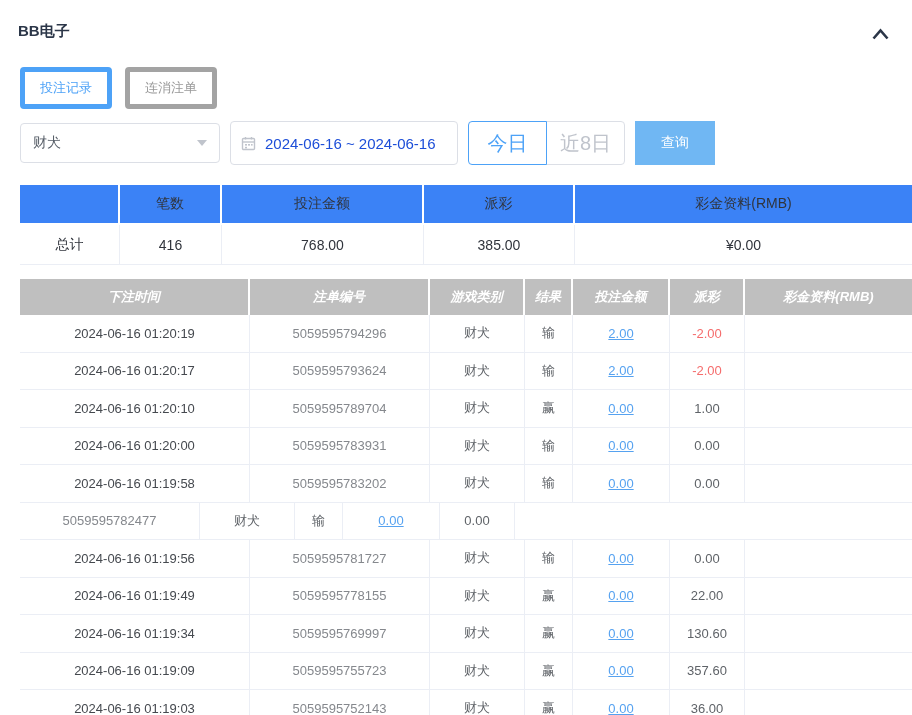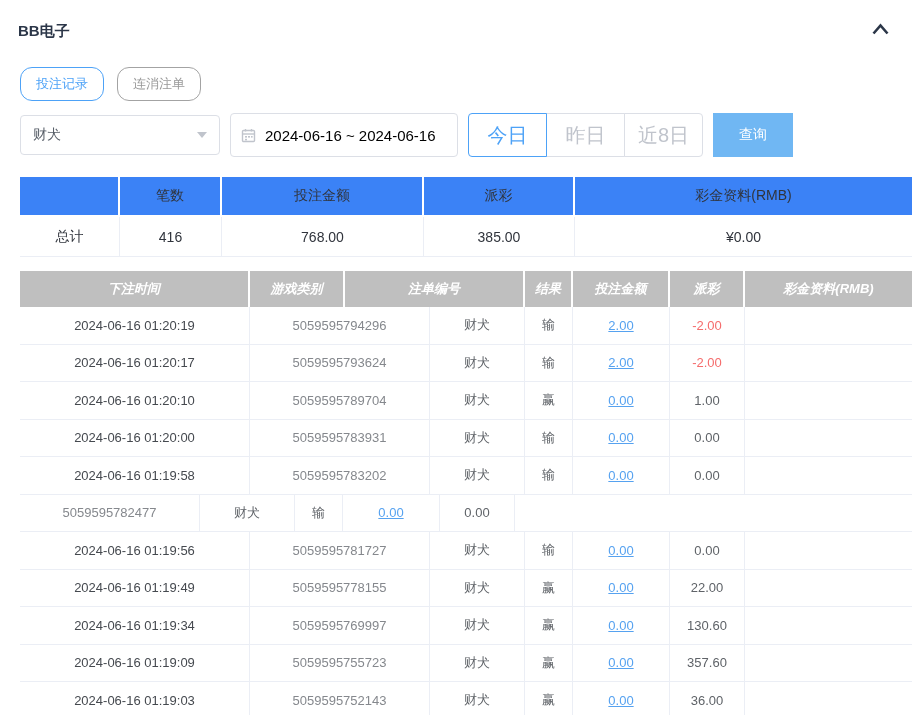--- a/index.html
+++ b/index.html
@@ -2,39 +2,39 @@
 <html style="--accent: #4da2f7; --query-bg: #70b7f3; --link: #56a2f0; --negative: #f56c6c; --th-bg: #bfbfbf;"><head>
 <meta charset="utf-8">
 <style>
   * { margin:0; padding:0; box-sizing:border-box; }
   html,body { background:#fff; }
   .page {
     width:912px; height:715px; background:#fff; overflow:hidden; position:relative;
     font-family:"Liberation Sans", sans-serif;
   }
   
-  .topbar { display:flex; justify-content:space-between; align-items:flex-start; padding:22px 18px 0 18px; }
+  .topbar { display:flex; justify-content:space-between; align-items:flex-end; padding:22px 18px 0 18px; }
   .title { font-size:15px; font-weight:bold; color:#2b3648; }
   .chevron-btn { background:none; border:none; cursor:pointer; padding:0 4px; line-height:0; }
   
   .tabs { display:flex; gap:13px; margin:26px 0 0 20px; }
-  .tab { background:#fff; border:1px solid #a3a3a3; border-radius:12px; padding:7px 15px;
+  .tab { background:#fff; border:5px solid #a3a3a3; border-radius:4px; padding:7px 15px;
          font-size:13px; color:#999; cursor:pointer; font-family:inherit; }
   .tab.active { border-color:var(--accent); color:var(--accent); }
   
   .filter-row { display:flex; align-items:center; margin:12px 0 0 20px; height:44px; }
   .select-box { width:200px; height:40px; border:1px solid #dcdfe6; border-radius:4px;
                 display:flex; align-items:center; justify-content:space-between;
                 padding:0 12px 0 12px; cursor:pointer; background:#fff; }
   .select-box .sel-text { font-size:14px; color:#555c66; }
   .caret { width:0; height:0; border-left:5px solid transparent; border-right:5px solid transparent;
            border-top:6px solid #c0c4cc; }
   .date-box { margin-left:10px; width:228px; height:44px; border:1px solid #dcdfe6; border-radius:4px;
               display:flex; align-items:center; padding:0 10px; gap:9px; background:#fff; cursor:pointer; }
-  .date-text { font-size:15px; color:#000000; white-space:nowrap; }
+  .date-text { font-size:15px; color:#1d4ed8; white-space:nowrap; }
   .btn-group { display:flex; margin-left:10px; }
   .qbtn { width:79px; height:44px; background:#fff; border:1px solid #dcdfe6; font-size:20px;
           color:#c0c4cc; cursor:pointer; margin-left:-1px; position:relative; font-family:inherit; }
   .qbtn:first-child { margin-left:0; border-radius:4px 0 0 4px; }
   .qbtn:last-child { border-radius:0 4px 4px 0; }
   .qbtn.active { color:var(--accent); border-color:var(--accent); z-index:2; }
   .query-btn { margin-left:10px; width:80px; height:44px; border:none; border-radius:0;
                background:var(--query-bg); color:#fff; font-size:14px; cursor:pointer; font-family:inherit; }
   
   .summary { margin:20px 0 0 20px; width:892px; }
@@ -99,21 +99,20 @@
         <rect x="4" y="8" width="2" height="1.6" fill="#c0c4cc"></rect>
         <rect x="7" y="8" width="2" height="1.6" fill="#c0c4cc"></rect>
         <rect x="10" y="8" width="1.6" height="1.6" fill="#c0c4cc"></rect>
         <rect x="4" y="10.8" width="2" height="1.6" fill="#c0c4cc"></rect>
       </svg>
       <span class="date-text">2024-06-16 ~ 2024-06-16</span>
     </div>
 
     <div class="btn-group">
       <button class="qbtn active">今日</button>
-      <button class="qbtn">昨日</button>
       <button class="qbtn">近8日</button>
     </div>
 
     <button class="query-btn">查询</button>
   </div>
 
   <div class="summary">
     <div class="sum-head" id="sum-head">
         <div class="sum-hcell scol0"></div>
         <div class="sum-hcell scol1">笔数</div>
@@ -126,22 +125,22 @@
       <div class="sum-cell scol1">416</div>
       <div class="sum-cell scol2">768.00</div>
       <div class="sum-cell scol3">385.00</div>
       <div class="sum-cell scol4">¥0.00</div>
     </div>
   </div>
 
   <div class="detail">
     <div class="d-head" id="d-head">
         <div class="thcell col0">下注时间</div>
+        <div class="thcell col1">注单编号</div>
         <div class="thcell col2">游戏类别</div>
-        <div class="thcell col1">注单编号</div>
         <div class="thcell col3">结果</div>
         <div class="thcell col4">投注金额</div>
         <div class="thcell col5">派彩</div>
         <div class="thcell col6">彩金资料(RMB)</div>
       </div>
     <div id="d-body">
         <div class="d-row">
           <div class="d-cell col0 time">2024-06-16 01:20:19</div>
           <div class="d-cell col1 order">5059595794296</div>
           <div class="d-cell col2">财犬</div>

